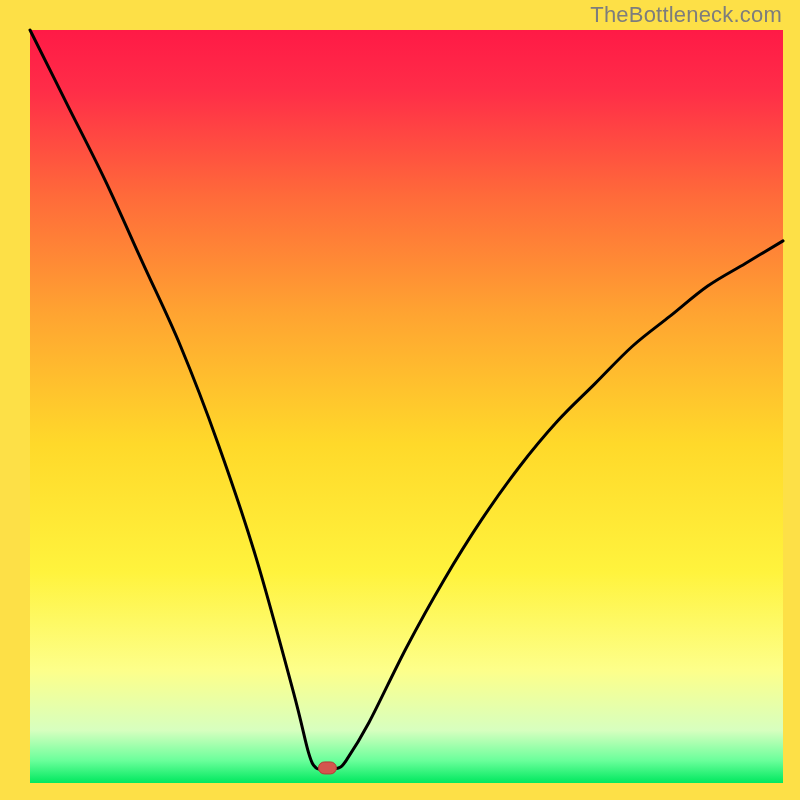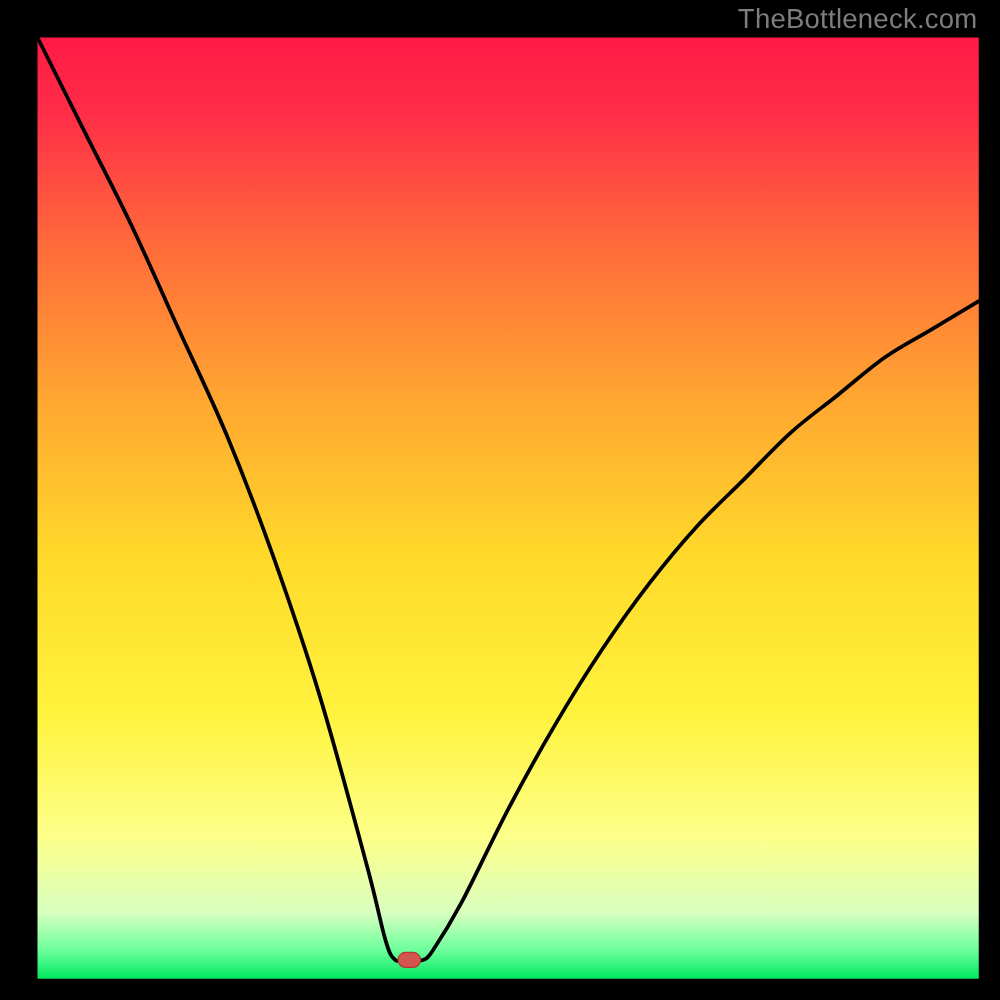--- a/index.html
+++ b/index.html
@@ -8,21 +8,21 @@
     width: 800px;
     height: 800px;
     overflow: hidden;
     background: #fff;
     font-family: Arial, Helvetica, sans-serif;
   }
   .container {
     position: relative;
     width: 800px;
     height: 800px;
-    background: #000000;
+    background: #fde047;
   }
   .watermark {
     position: absolute;
     top: 2px;
     right: 18px;
     color: #7d7d7d;
     font-size: 22px;
     font-weight: 500;
     letter-spacing: 0.2px;
     z-index: 10;

